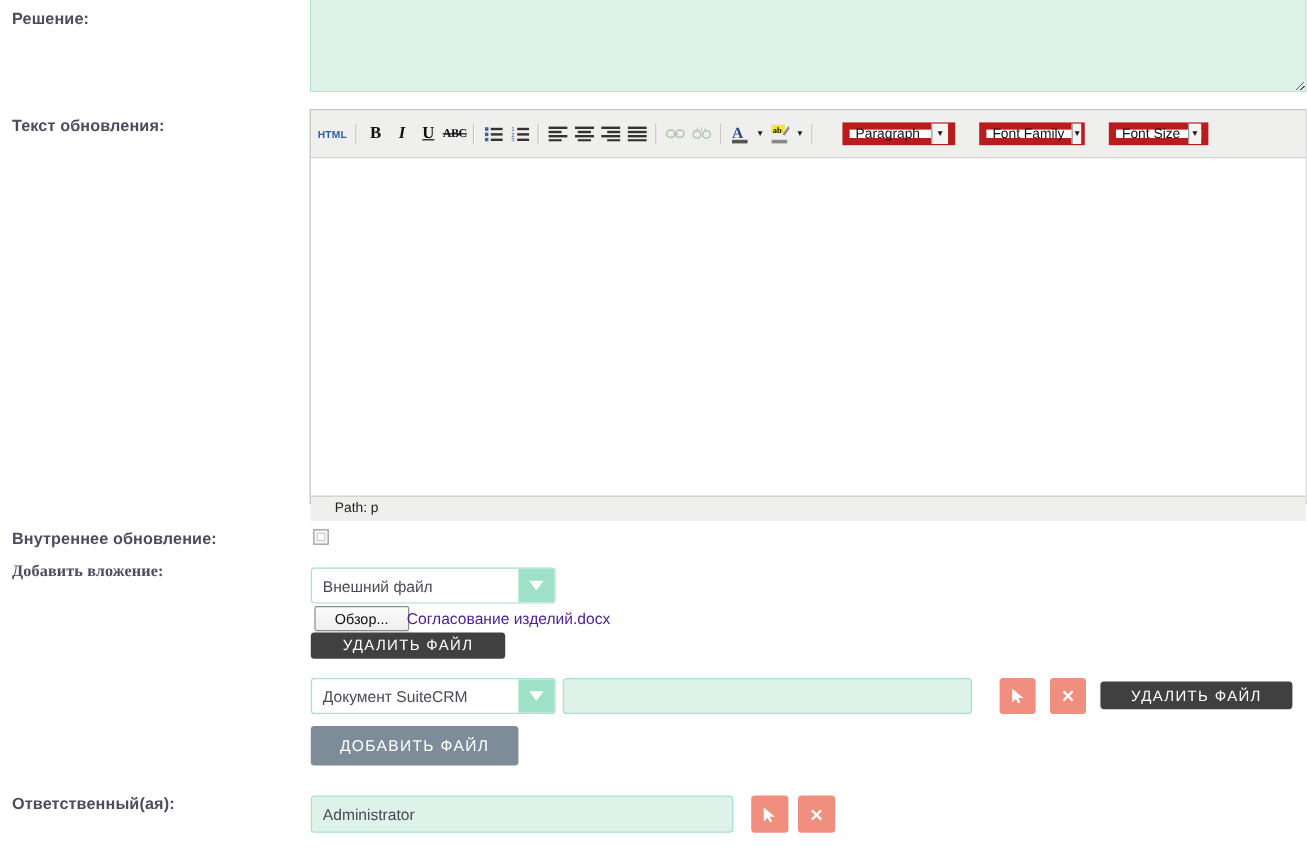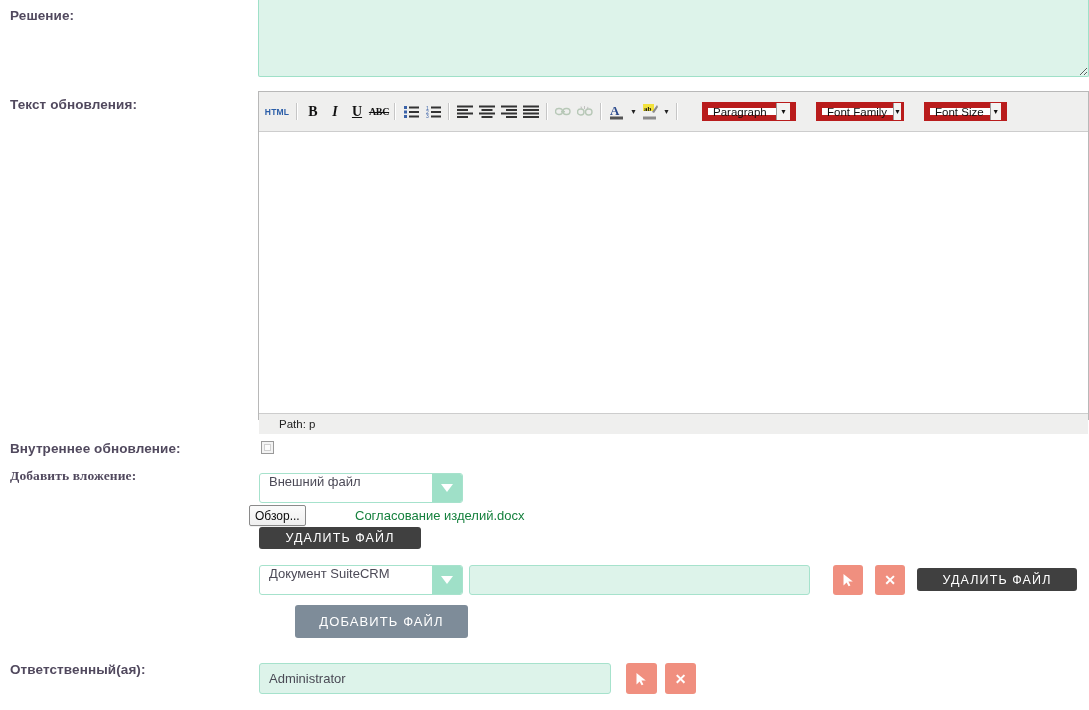--- a/index.html
+++ b/index.html
@@ -184,21 +184,21 @@
 
   
   .mint-select {
     position: absolute;
     height: 30px;
     box-sizing: border-box;
     border: 1px solid #a6e2cc;
     background: #ffffff;
     border-radius: 3px;
     display: flex;
-    align-items: flex-start;
+    align-items: center;
     overflow: hidden;
   }
   .mint-select .ms-label {
     flex: 1;
     font-size: 13px;
     color: #4c4a57;
     padding-left: 9px;
     white-space: nowrap;
     overflow: hidden;
   }
@@ -241,21 +241,20 @@
     border-radius: 3px;
     color: #ffffff;
     font-family: "Liberation Sans", sans-serif;
     font-size: 13px;
     letter-spacing: 1.1px;
     text-transform: uppercase;
     cursor: pointer;
     display: flex;
     align-items: center;
     justify-content: center;
-    margin-left: 36px;
   }
   .icon-btn {
     position: absolute;
     width: 30px;
     height: 30px;
     background: #f08f7f;
     border: none;
     border-radius: 3px;
     display: flex;
     align-items: center;
@@ -266,43 +265,42 @@
   .icon-btn .x-glyph {
     color: #ffffff;
     font-size: 14px;
     font-weight: bold;
     line-height: 1;
   }
 
   
   #browse-button {
     position: absolute;
-    left: 249px;
+    left: 262px;
     top: 505px;
     height: 19px;
-    padding: 0 5px;
+    padding: 0 16px;
     background: linear-gradient(#fbfbfb, #efefef);
     border: 1px solid #8a8a8a;
     border-radius: 2px;
     font-family: "Liberation Sans", sans-serif;
     font-size: 12px;
     color: #0c0c0c;
     cursor: pointer;
     display: flex;
     align-items: center;
     box-shadow: 0 1px 0 rgba(0,0,0,.06);
   }
   #browse-filename {
     position: absolute;
     left: 339px;
     top: 508px;
     font-size: 13px;
-    color: #15803d;
+    color: #4c1d95;
     white-space: nowrap;
-    margin-left: 16px;
   }
 </style>
 </head>
 <body>
 
 <div id="page">
 
   <div class="field-label" style="top:8px;">Решение:</div>
 
   <textarea class="mint-box" id="solution-textarea" placeholder="" style=""></textarea>

